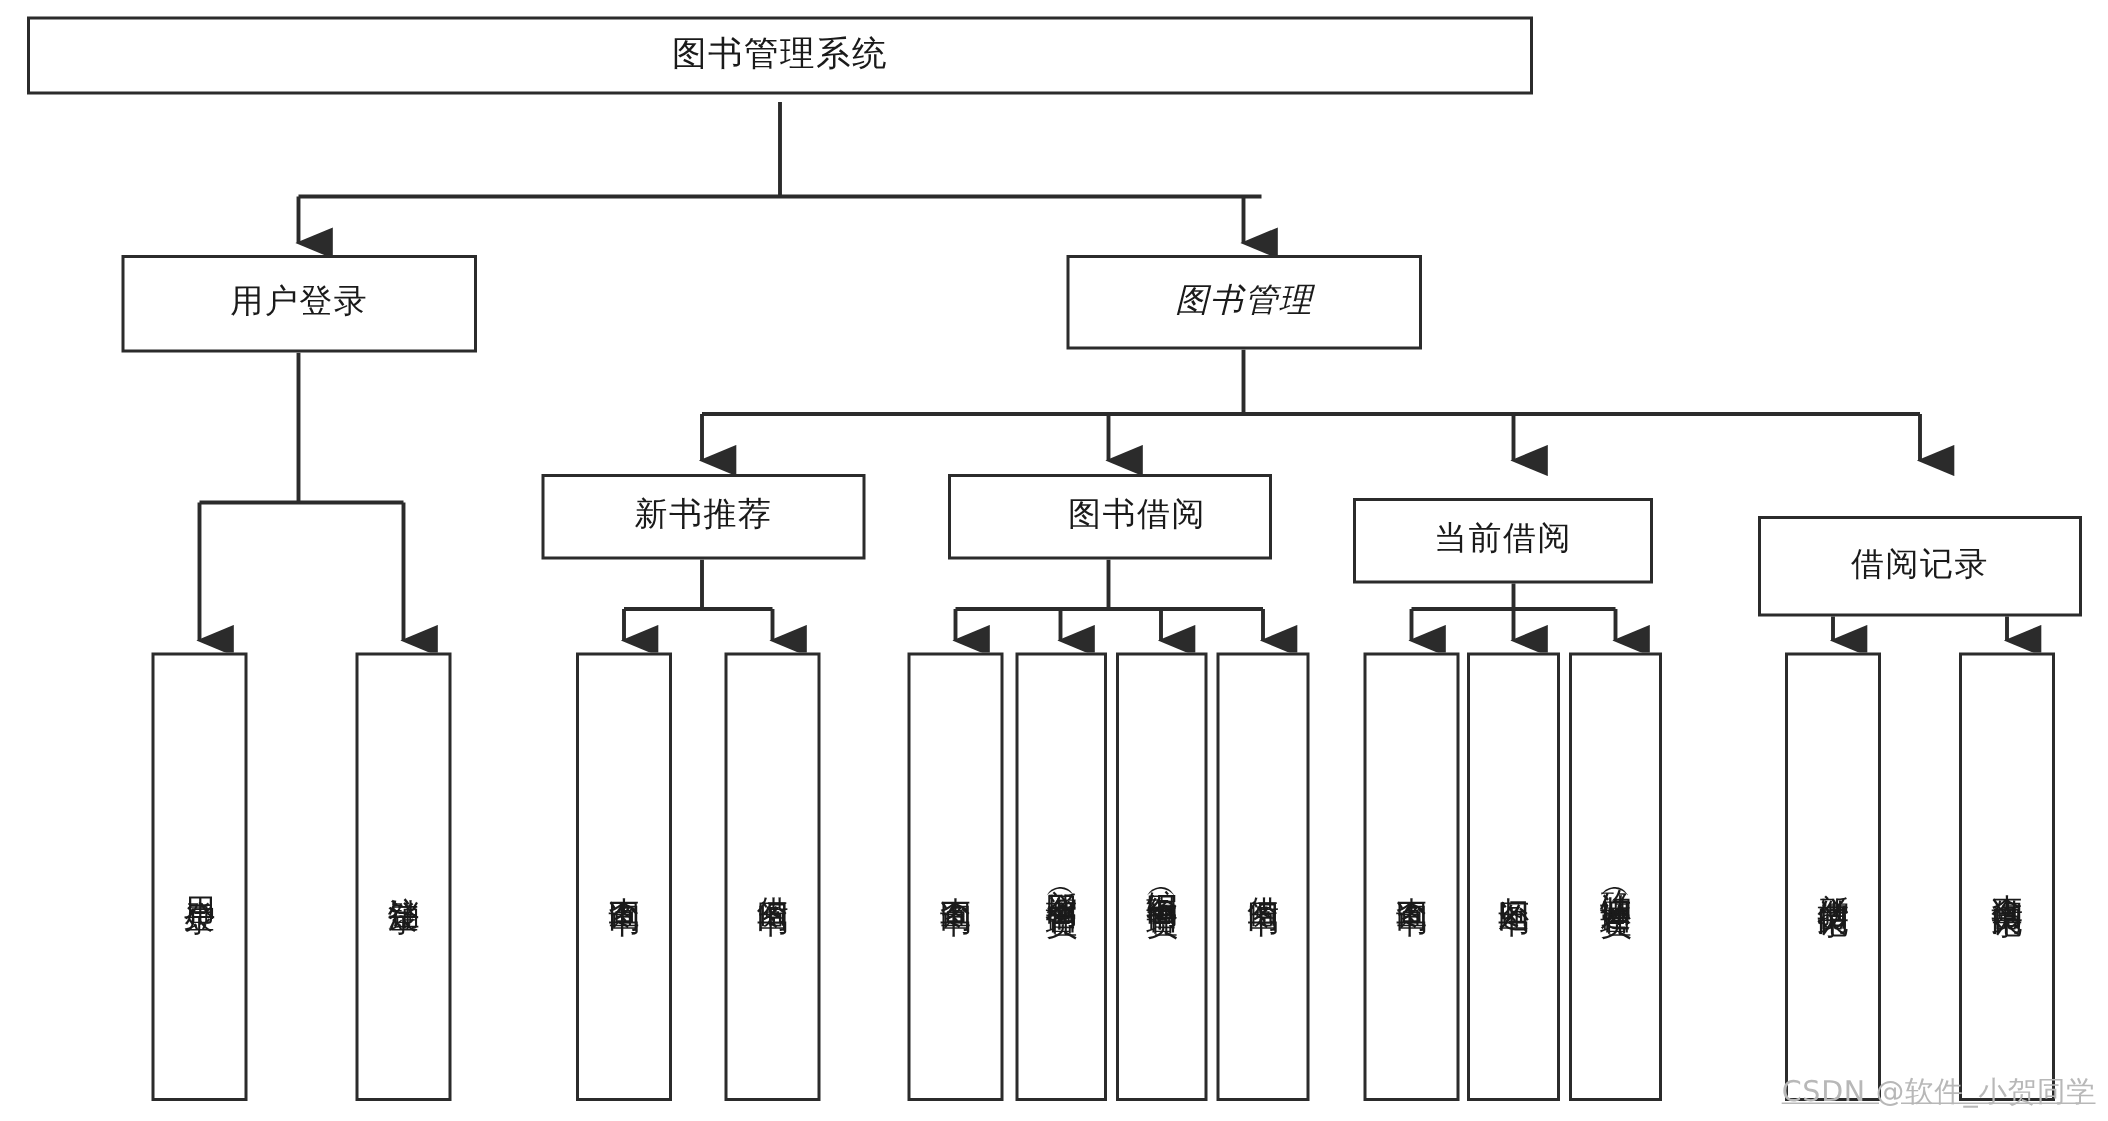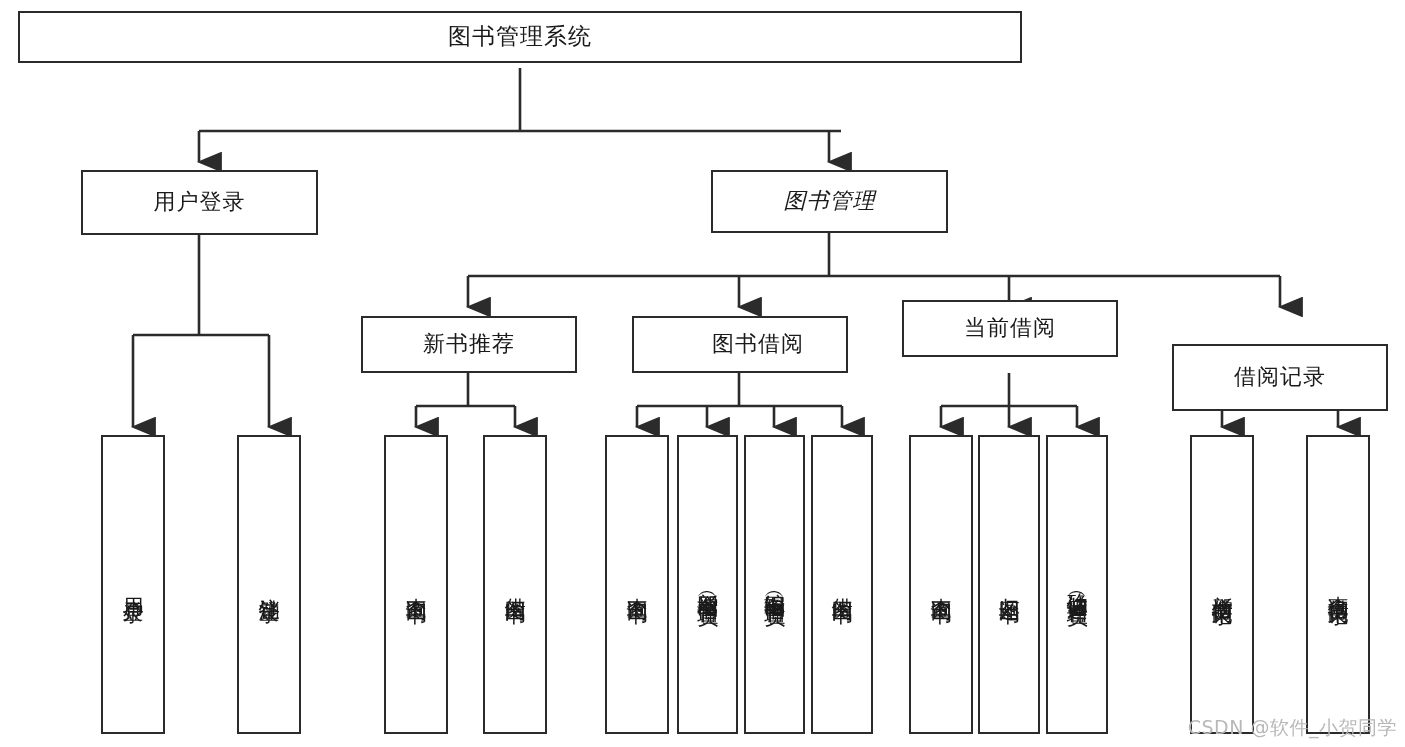--- a/index.html
+++ b/index.html
@@ -57,20 +57,21 @@
     white-space: nowrap;
   }
   .watermark {
     position: absolute;
     right: 8px;
     bottom: 6px;
     font-size: 19px;
     color: #b8b8b8;
     letter-spacing: 0.5px;
     white-space: nowrap;
+    text-decoration: underline;
   }
 </style>
 </head>
 <body>
 
 <div id="canvas">
 
   <svg id="connectors" viewBox="0 0 1405 747" xmlns="http://www.w3.org/2000/svg">
     <defs>
       <marker id="arrow" viewBox="0 0 10 12" refX="5" refY="11" markerWidth="8" markerHeight="10" orient="auto-start-reverse">
@@ -131,21 +132,21 @@
   <div class="node horizontal" style="left:711px; top:170px; width:237px; height:63px;font-style:italic;">
     <span>图书管理</span>
   </div>
 
   <div class="node horizontal" style="left:361px; top:316px; width:216px; height:57px;">
     <span>新书推荐</span>
   </div>
   <div class="node horizontal" style="left:632px; top:316px; width:216px; height:57px;padding-left:36px;">
     <span>图书借阅</span>
   </div>
-  <div class="node horizontal" style="left:902px; top:300px; width:216px; height:57px;">
+  <div class="node horizontal" style="left:902px; top:332px; width:200px; height:57px;">
     <span>当前借阅</span>
   </div>
   <div class="node horizontal" style="left:1172px; top:316px; width:216px; height:67px;margin-top:28px;">
     <span>借阅记录</span>
   </div>
 
   <div class="node vertical" style="left:101px; top:435px; width:64px; height:299px;">
     <span class="vtext">用户登录</span>
   </div>
   <div class="node vertical" style="left:237px; top:435px; width:64px; height:299px;">

